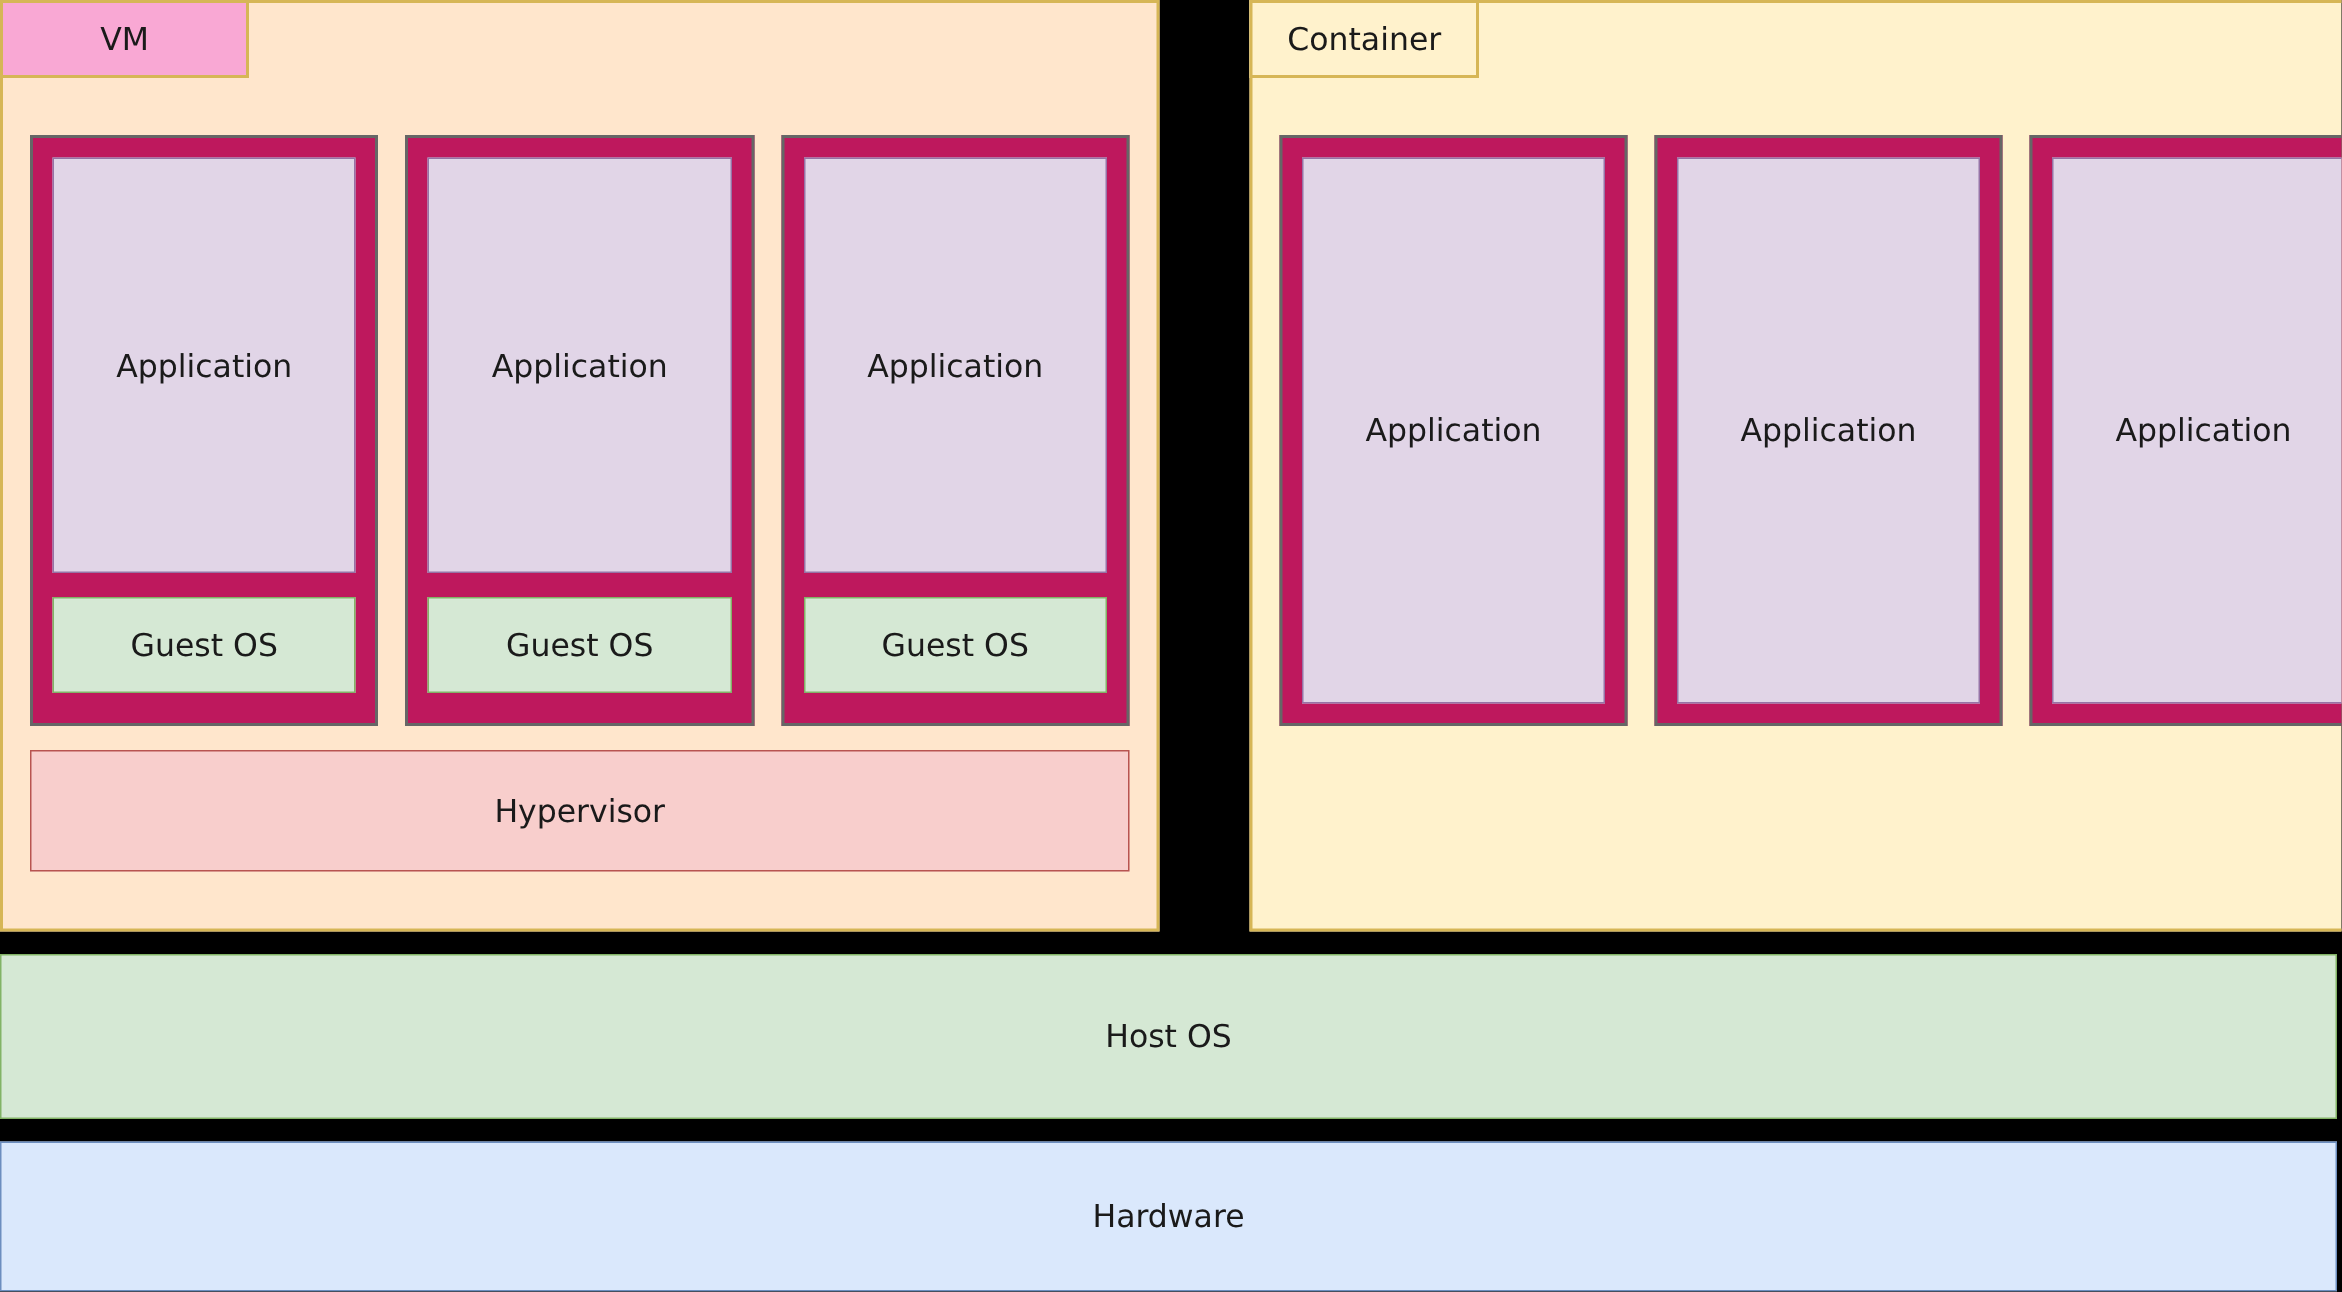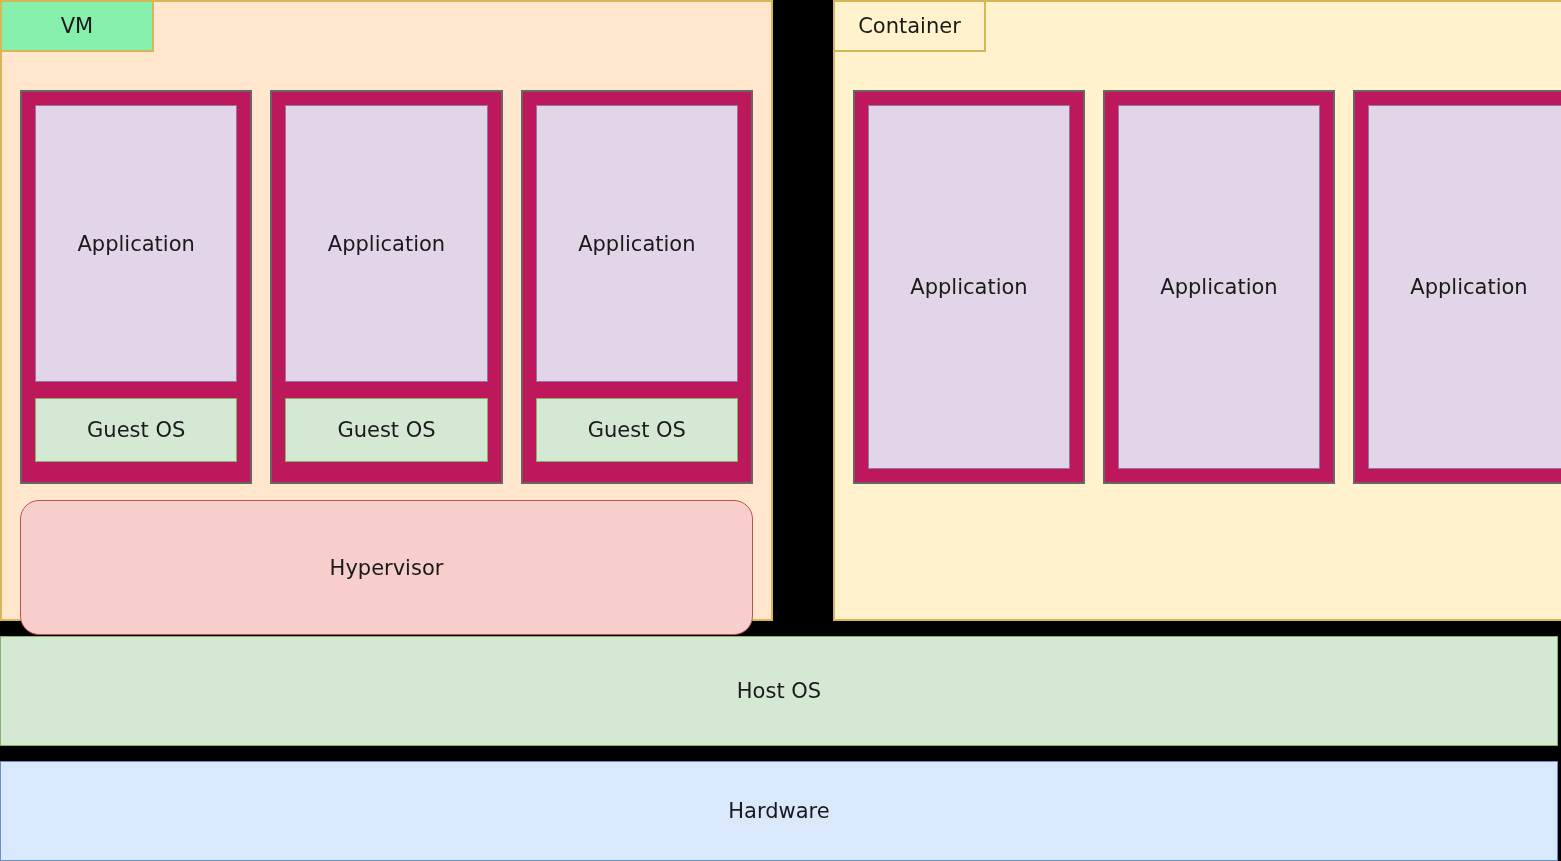--- a/index.html
+++ b/index.html
@@ -62,22 +62,22 @@
     display: flex;
     align-items: center;
     justify-content: center;
     font-size: 21px;
     color: #1a1a1a;
     height: 52px;
     background: inherit;
   }
 
   .panel-vm .panel-label {
-    width: 154px;
-    background: #86efac;
+    width: 166px;
+    background: #f9a8d4;
   }
 
   .panel-container .panel-label {
     width: 153px;
     background: #fff2cc;
   }
 
   
   .card-strip {
     position: absolute;
@@ -141,27 +141,26 @@
     color: #1a1a1a;
     text-align: right;
   }
 
   
   .runtime-bar {
     position: absolute;
     box-sizing: border-box;
     left: 18px;
     top: 498px;
-    height: 135px;
-    display: flex;
-    align-items: center;
-    justify-content: center;
-    font-size: 21px;
-    color: #1a1a1a;
-    border-radius: 19px;
+    height: 81px;
+    display: flex;
+    align-items: center;
+    justify-content: center;
+    font-size: 21px;
+    color: #1a1a1a;
   }
 
   .bar-hypervisor {
     width: 733px;
     background: #f8cecc;
     border: 1px solid #b85450;
   }
 
   .bar-runtime {
     width: 732px;

